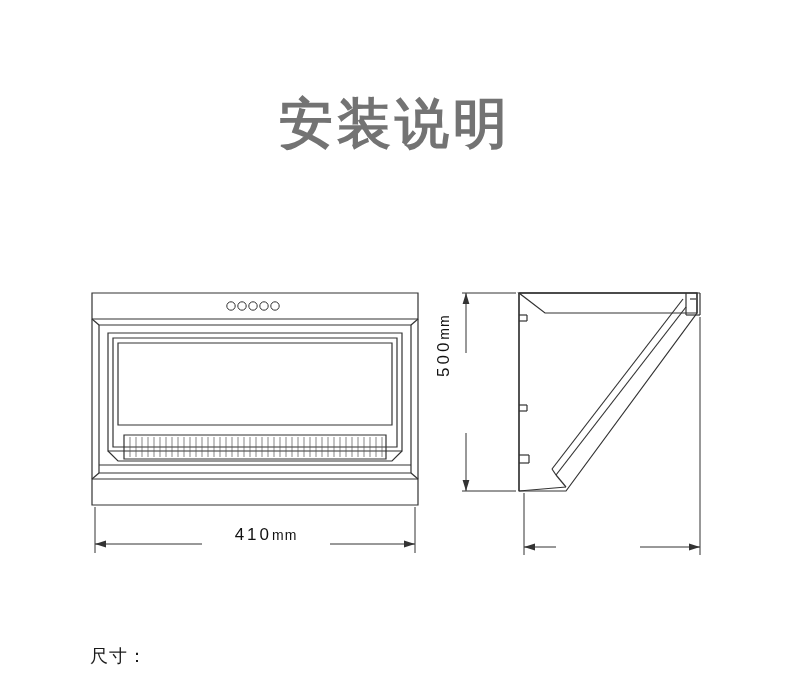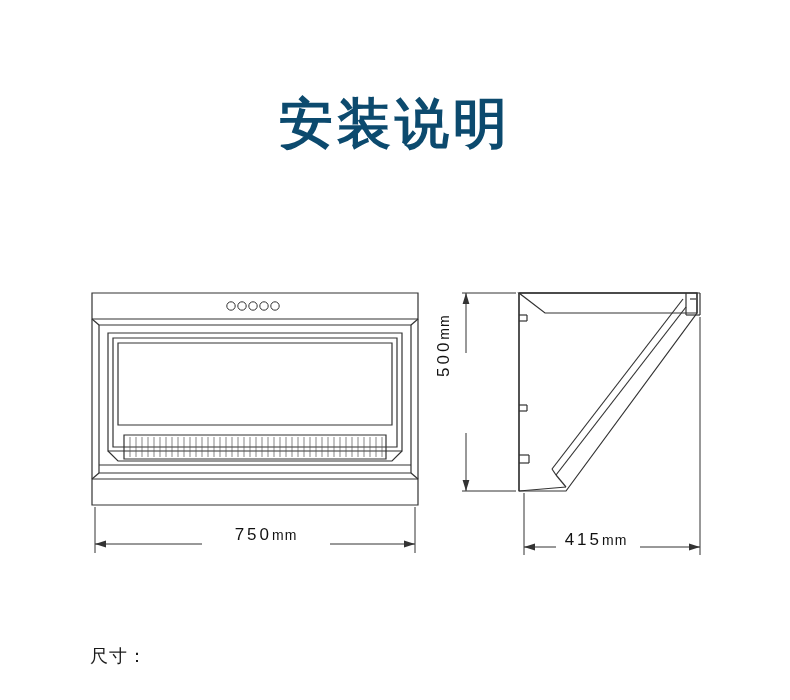--- a/index.html
+++ b/index.html
@@ -25,21 +25,21 @@
   .title {
     position: absolute;
     top: 88px;
     left: 0;
     width: 790px;
     text-align: center;
     font-size: 54px;
     font-weight: bold;
     letter-spacing: 4px;
     font-family: "DejaVu Sans", "Liberation Sans", sans-serif;
-    color: #0c4a6e;
+    color: #737373;
   }
 
   
   .drawing {
     position: absolute;
     top: 255px;
     left: 0;
     width: 790px;
     height: 320px;
   }
@@ -264,26 +264,23 @@
 
           <path d="M524,292 L535,288.6 L535,295.4 Z" fill="#333333" stroke="none"></path>
           <path d="M700,292 L689,288.6 L689,295.4 Z" fill="#333333" stroke="none"></path>
         </g>
 
       </g>
     </svg>
   </div>
 
   <div class="dim-label" id="label-width">
-    <span class="dim-num">750</span><span class="dim-unit">mm</span>
-  </div>
-
-  <div class="dim-label" id="label-depth">
-    <span class="dim-num">415</span><span class="dim-unit">mm</span>
-  </div>
+    <span class="dim-num">410</span><span class="dim-unit">mm</span>
+  </div>
+
 
   <div class="dim-label" id="label-height">
     <span class="dim-num">500</span><span class="dim-unit">mm</span>
   </div>
 
   <div class="body-text">
     <span class="line2">尺寸：</span>
   </div>
 
 </div>

